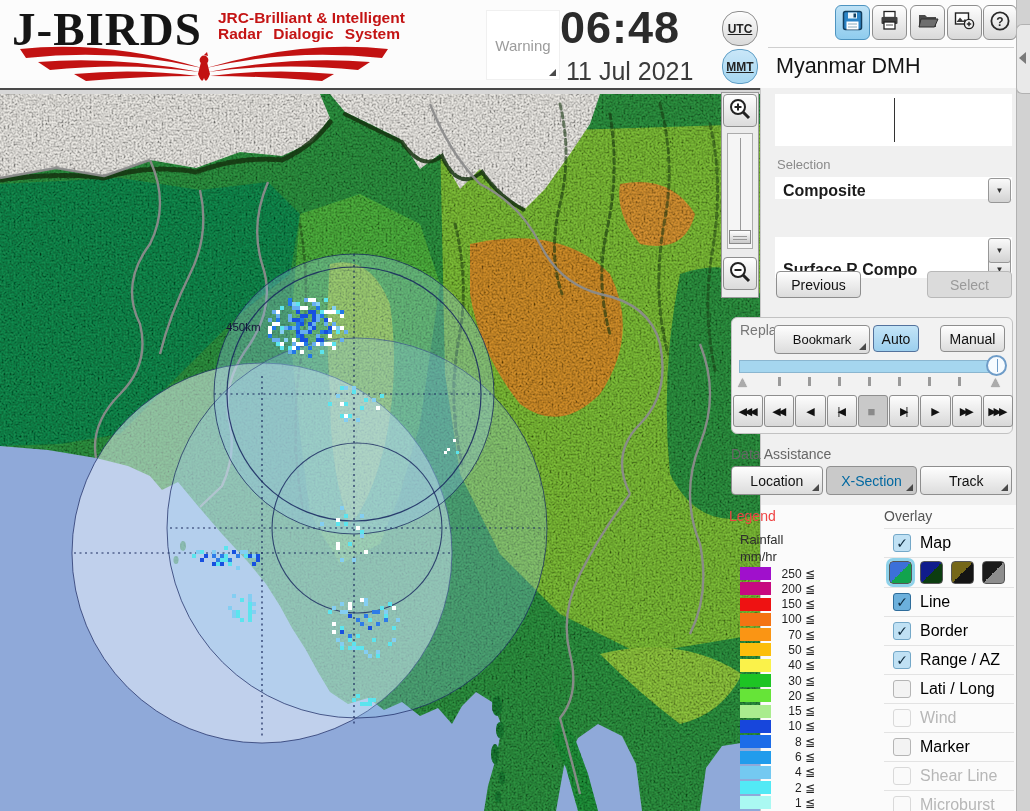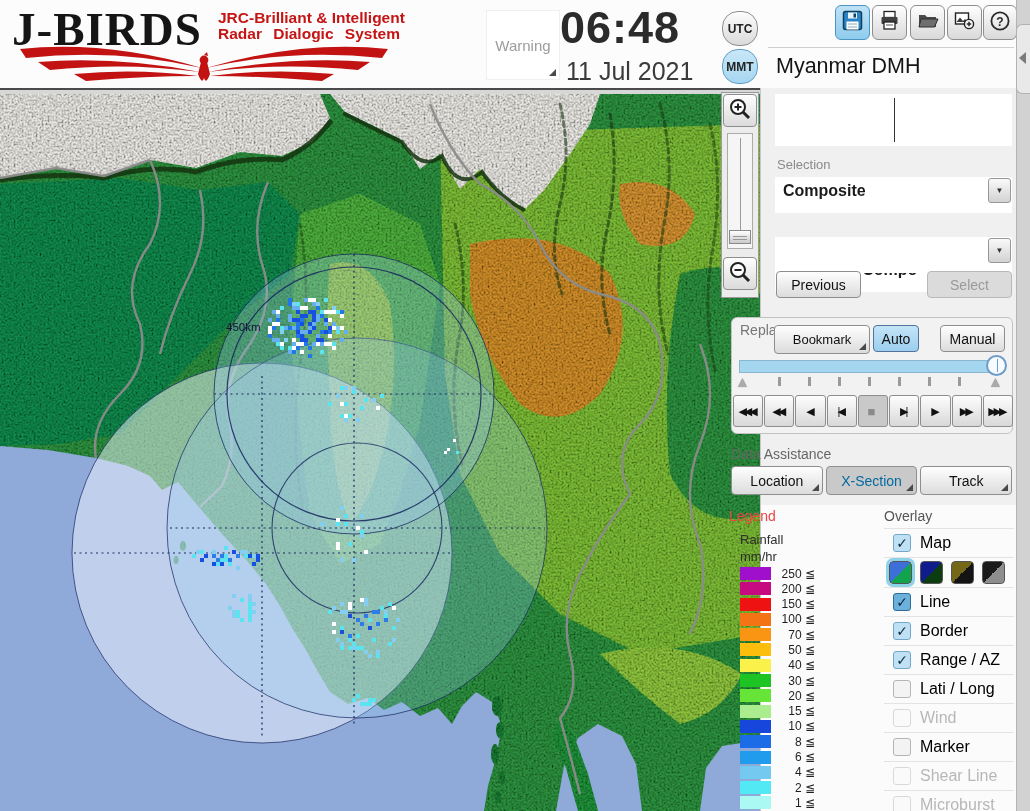--- a/index.html
+++ b/index.html
@@ -15,37 +15,37 @@
   .logo-sub .ls2{word-spacing:7px;}
   .eagle{left:16px;top:44px;}
   .warning-box{left:486px;top:10px;width:72px;height:68px;background:#FFF;border:1px solid #F0F0F0;
                color:#9C9C9C;font-size:15px;display:flex;align-items:center;justify-content:center;}
   .grip:after{content:"";position:absolute;right:3px;bottom:3px;width:0;height:0;
               border-left:7px solid transparent;border-bottom:7px solid #4A4A4A;}
   .clock-time{left:560px;top:2px;width:156px;font-size:45px;font-weight:bold;color:#2B2B2B;letter-spacing:1px;}
   .clock-date{left:566px;top:57px;font-size:25px;color:#3B3B3B;}
   .tz-btn{left:722px;width:36px;height:35px;border:1px solid #8E8E8E;border-radius:16px;
           font-size:12px;font-weight:bold;color:#222;display:flex;align-items:center;justify-content:center;
-          background:linear-gradient(#FDFDFD,#DADADA);box-sizing:border-box;}
+          background:linear-gradient(#FDFDFD,#DADADA);box-sizing:border-box;text-decoration:underline;}
   .tz-on{background:linear-gradient(#C9E7F8,#A6D6F0);border-color:#5E9EC6;}
 
   
   .tbtn{top:5px;width:35px;height:35px;box-sizing:border-box;border:1px solid #8E8E8E;border-radius:6px;
         background:linear-gradient(#FEFEFE,#D9D9D9);display:flex;align-items:center;justify-content:center;}
   .tbtn-on{background:linear-gradient(#BEE2F6,#8FCCEE);border-color:#4E94C0;}
   .tb-divider{left:768px;top:47px;width:246px;height:1px;background:#CFCFCF;}
 
   
   .side-bg1{left:760px;top:88px;width:256px;height:417px;background:#F0F0F0;border-left:1px solid #C8C8C8;box-sizing:border-box;}
   .side-bg2{left:760px;top:505px;width:256px;height:306px;background:#FBFBFB;border-left:1px solid #C8C8C8;box-sizing:border-box;}
   .station-title{left:776px;top:54px;font-size:21.5px;color:#141414;}
   .white-box{left:775px;top:94px;width:237px;height:52px;background:#FFF;}
   .white-box .cursor{position:absolute;left:50%;top:4px;bottom:4px;width:1px;background:#333;}
   .sec-label{font-size:13px;color:#8A8A8A;}
-  .dd-row{left:775px;width:237px;height:36px;background:#FFF;}
+  .dd-row{left:775px;width:237px;height:22px;background:#FFF;}
   .dd-text{position:absolute;left:8px;top:0;line-height:27px;font-size:16px;font-weight:bold;color:#1B1B1B;}
   .dd-btn{position:absolute;right:1px;top:1px;width:23px;height:25px;box-sizing:border-box;
           border:1px solid #979797;border-radius:3px;background:linear-gradient(#FAFAFA,#D2D2D2);
           display:flex;align-items:center;justify-content:center;font-size:8px;color:#333;}
   .btn{box-sizing:border-box;border:1px solid #8E8E8E;border-radius:4px;background:linear-gradient(#FEFEFE,#DCDCDC);
        color:#111;font-size:14px;display:flex;align-items:center;justify-content:center;}
   .btn-disabled{background:#DBDBDB;border-color:#B8B8B8;color:#9A9A9A;}
   .btn-pressed{background:#C9C9C9;border-color:#909090;color:#0369a1;}
   .btn-blue{background:linear-gradient(#C3E4F7,#9CCFEE);border-color:#53729C;}
 

